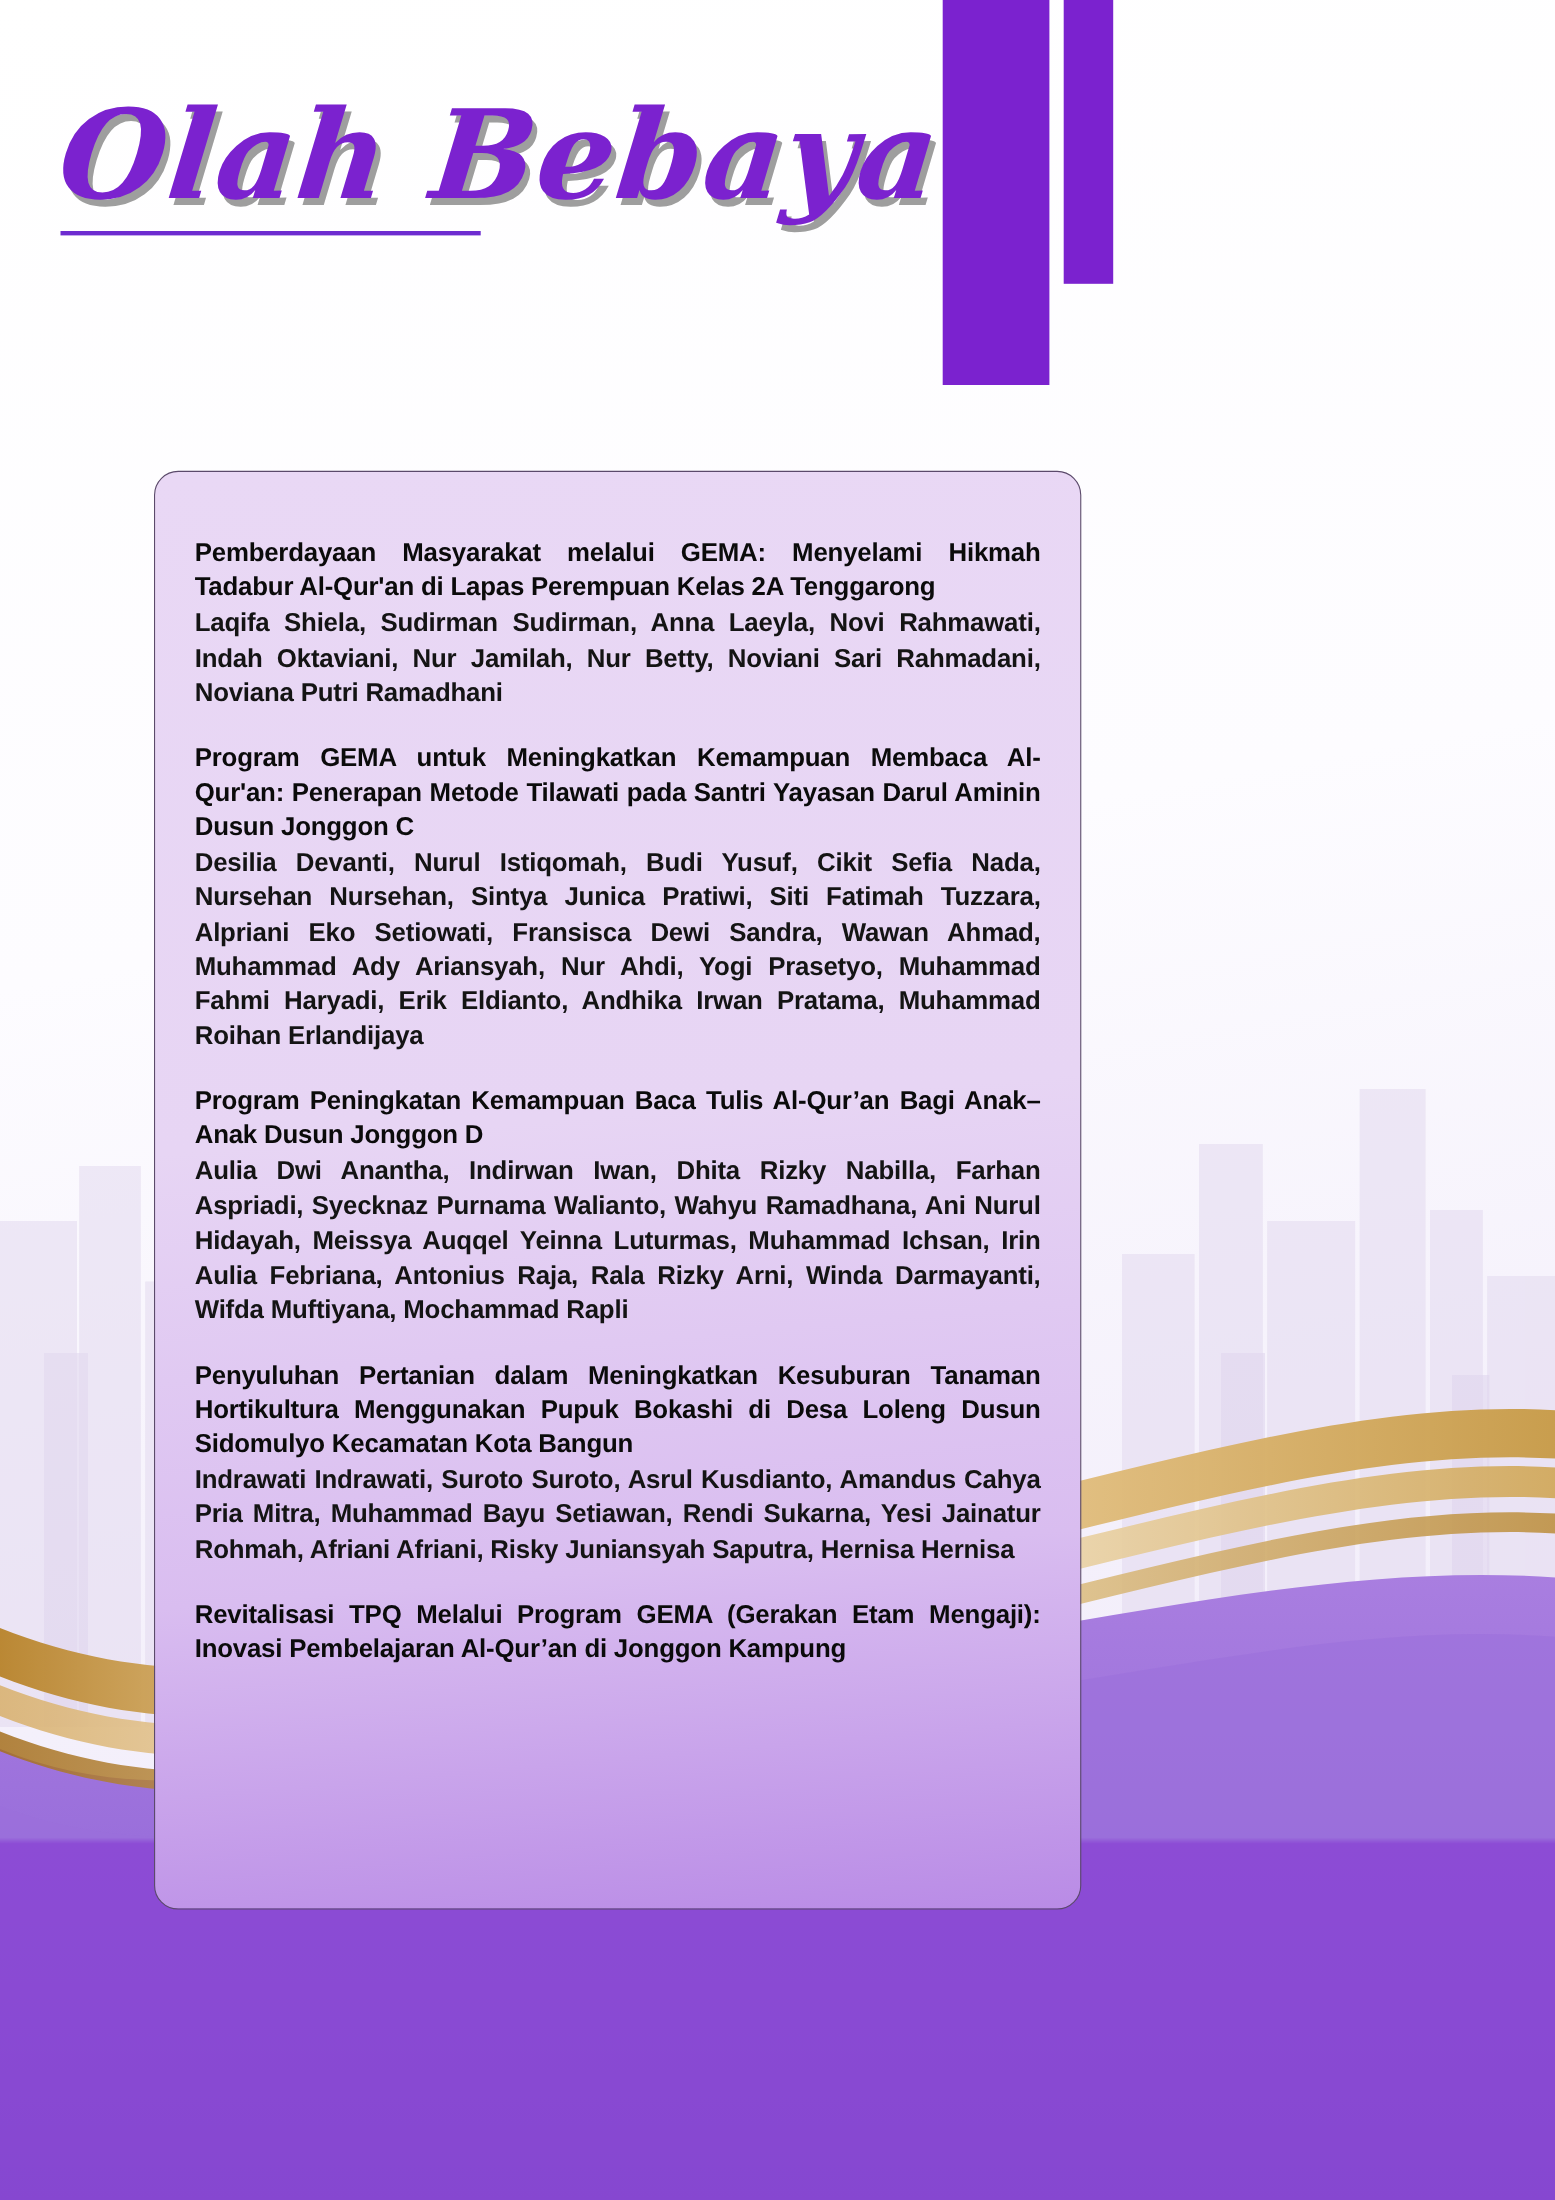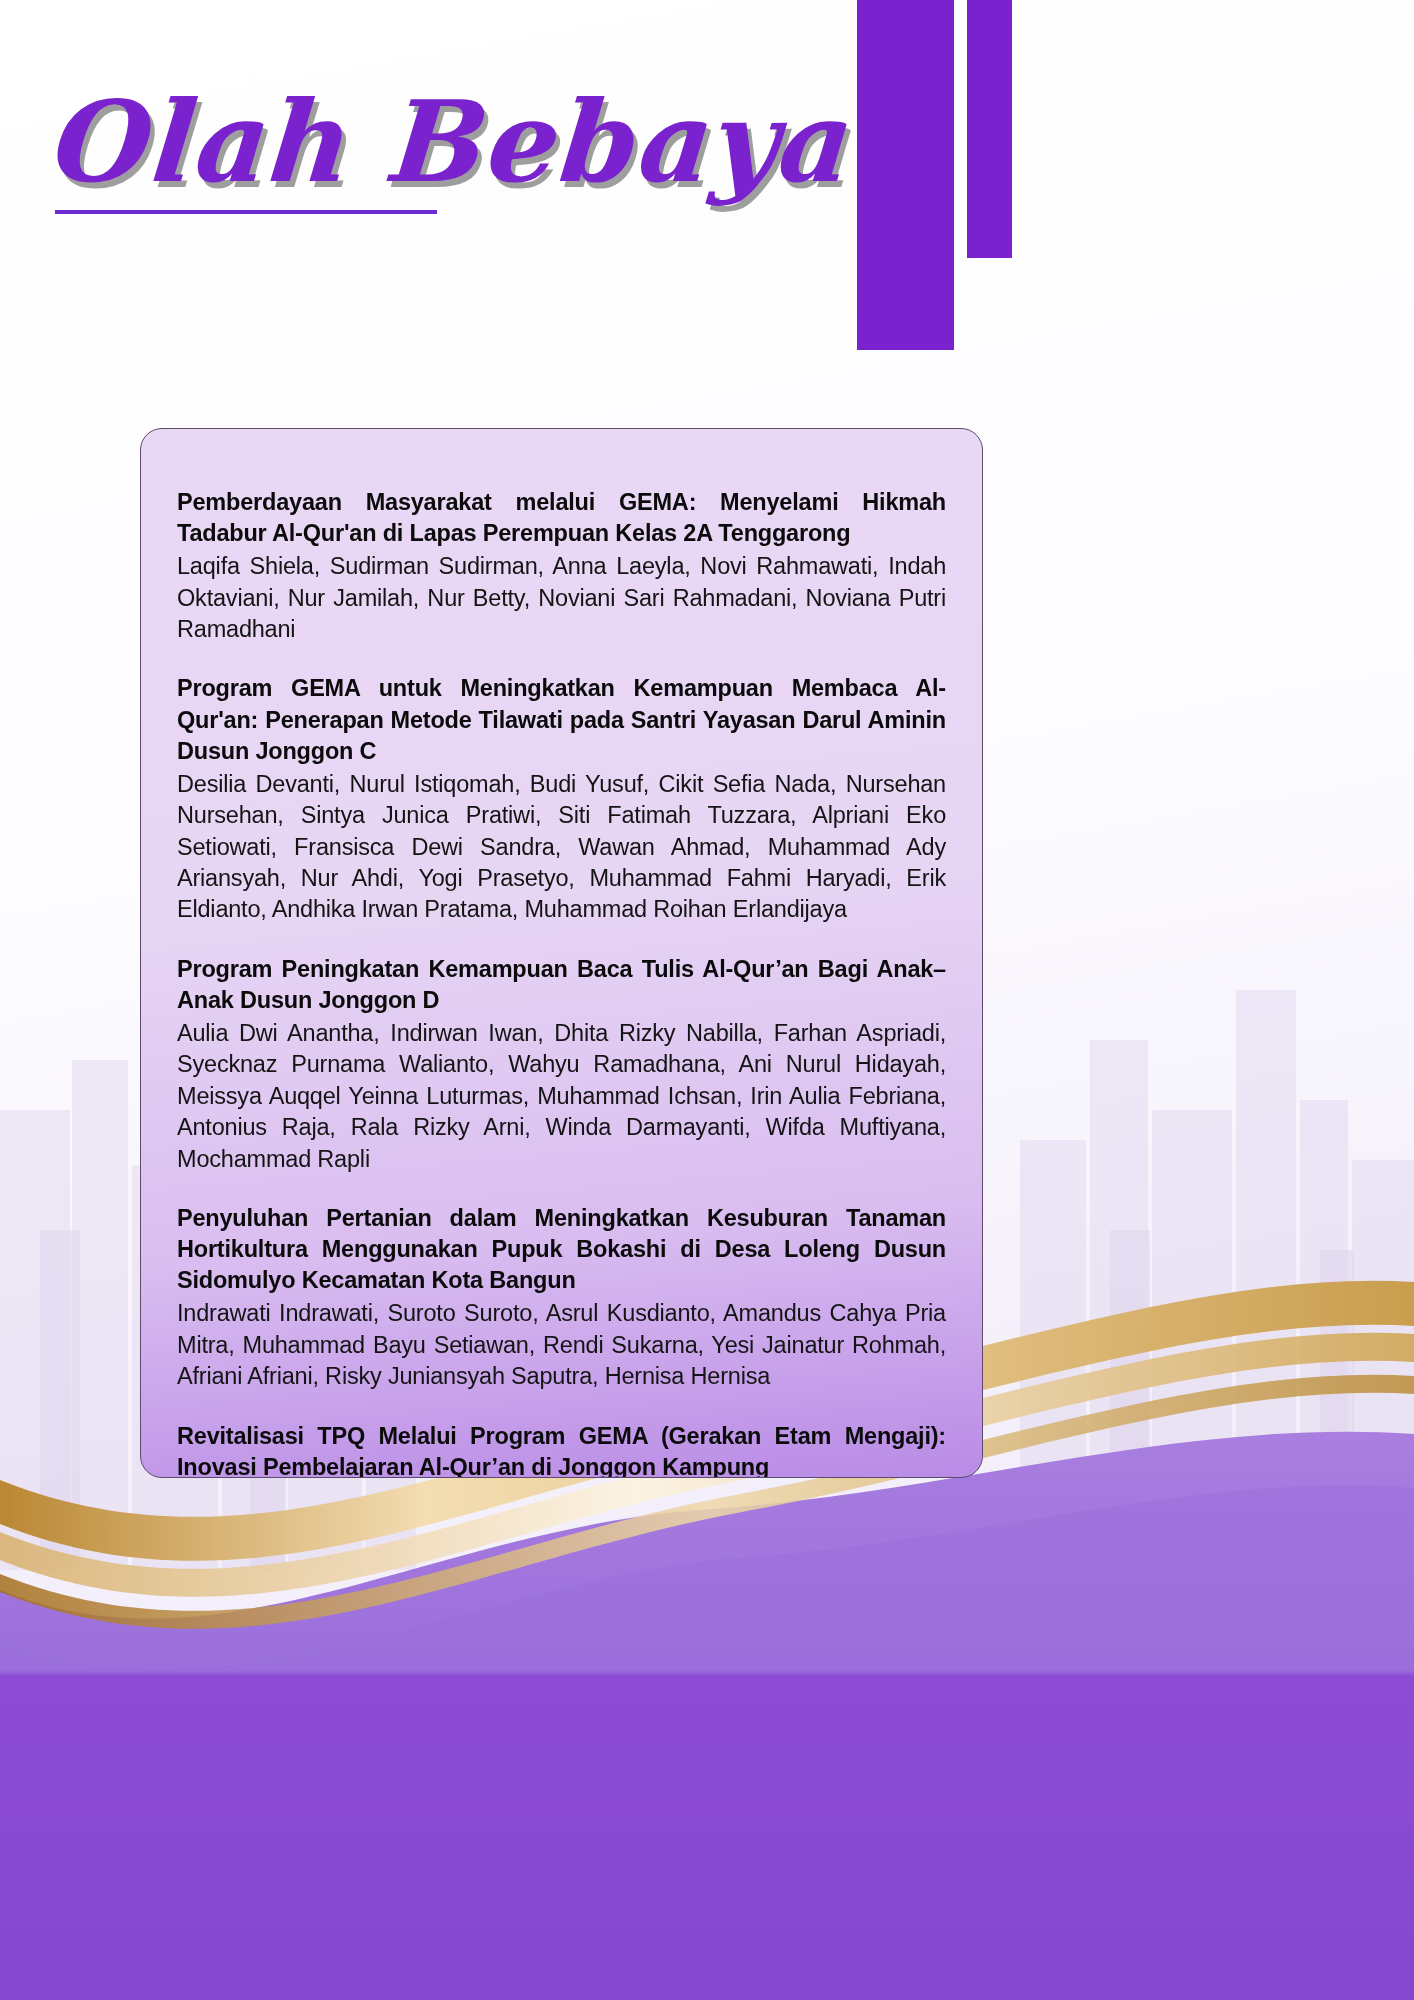--- a/index.html
+++ b/index.html
@@ -108,21 +108,21 @@
     height: 4px;
     background: #6d2bd0;
   }
 
   
   .toc-card {
     position: absolute;
     left: 140px;
     top: 428px;
     width: 843px;
-    height: 1050px;
+    height: 1308px;
     border-radius: 22px;
     border: 1px solid #5b4a6b;
     background: linear-gradient(175deg, #e9d8f5 0%, #e7d5f4 45%, #d9bdf0 75%, #b98be6 100%);
     box-sizing: border-box;
     padding: 58px 36px 30px 36px;
     overflow: hidden;
   }
   .entry { margin-bottom: 28px; }
   .entry:last-child { margin-bottom: 12px; }
   .entry-title {
@@ -130,21 +130,21 @@
     font-weight: 700;
     font-size: 23.5px;
     line-height: 1.32;
     color: #0b0b0b;
     text-align: justify;
     margin: 0 0 2px 0;
     letter-spacing: -0.2px;
   }
   .entry-authors {
     font-family: "Liberation Sans", sans-serif;
-    font-weight: 400;
+    font-weight: 700;
     font-size: 23.5px;
     line-height: 1.34;
     color: #141414;
     text-align: justify;
     margin: 0;
     letter-spacing: -0.2px;
   }
 </style>
 </head>
 <body>

